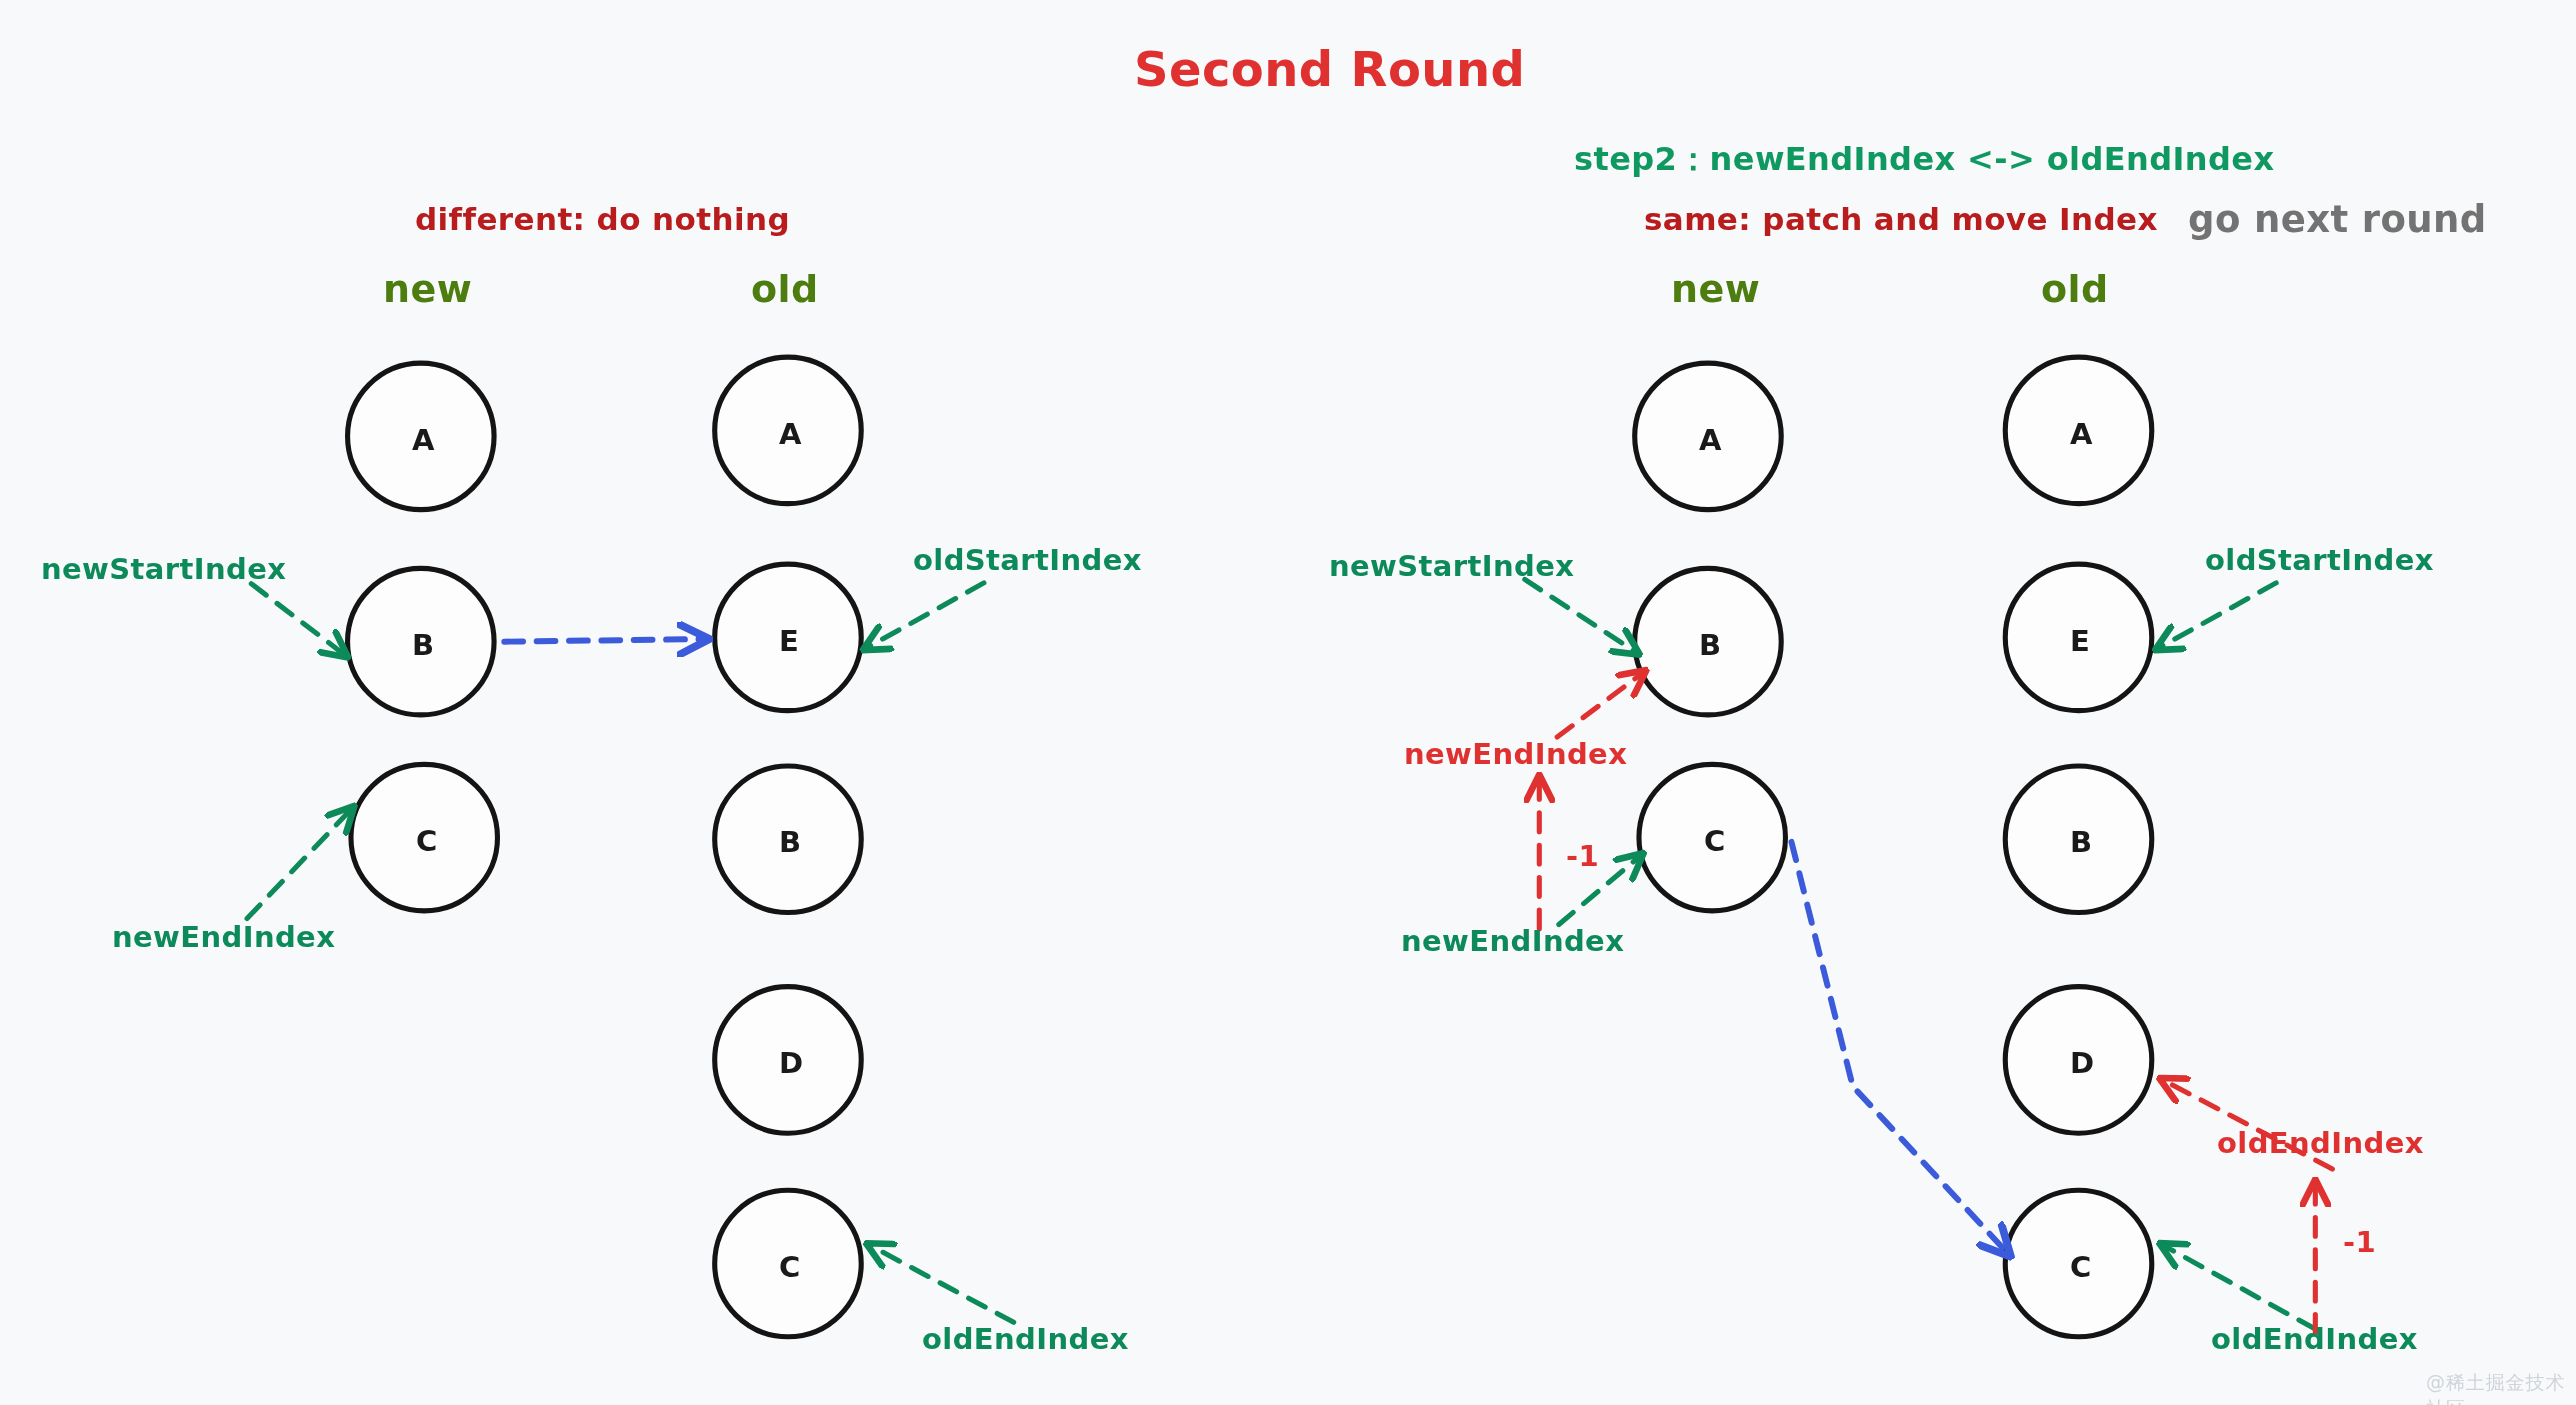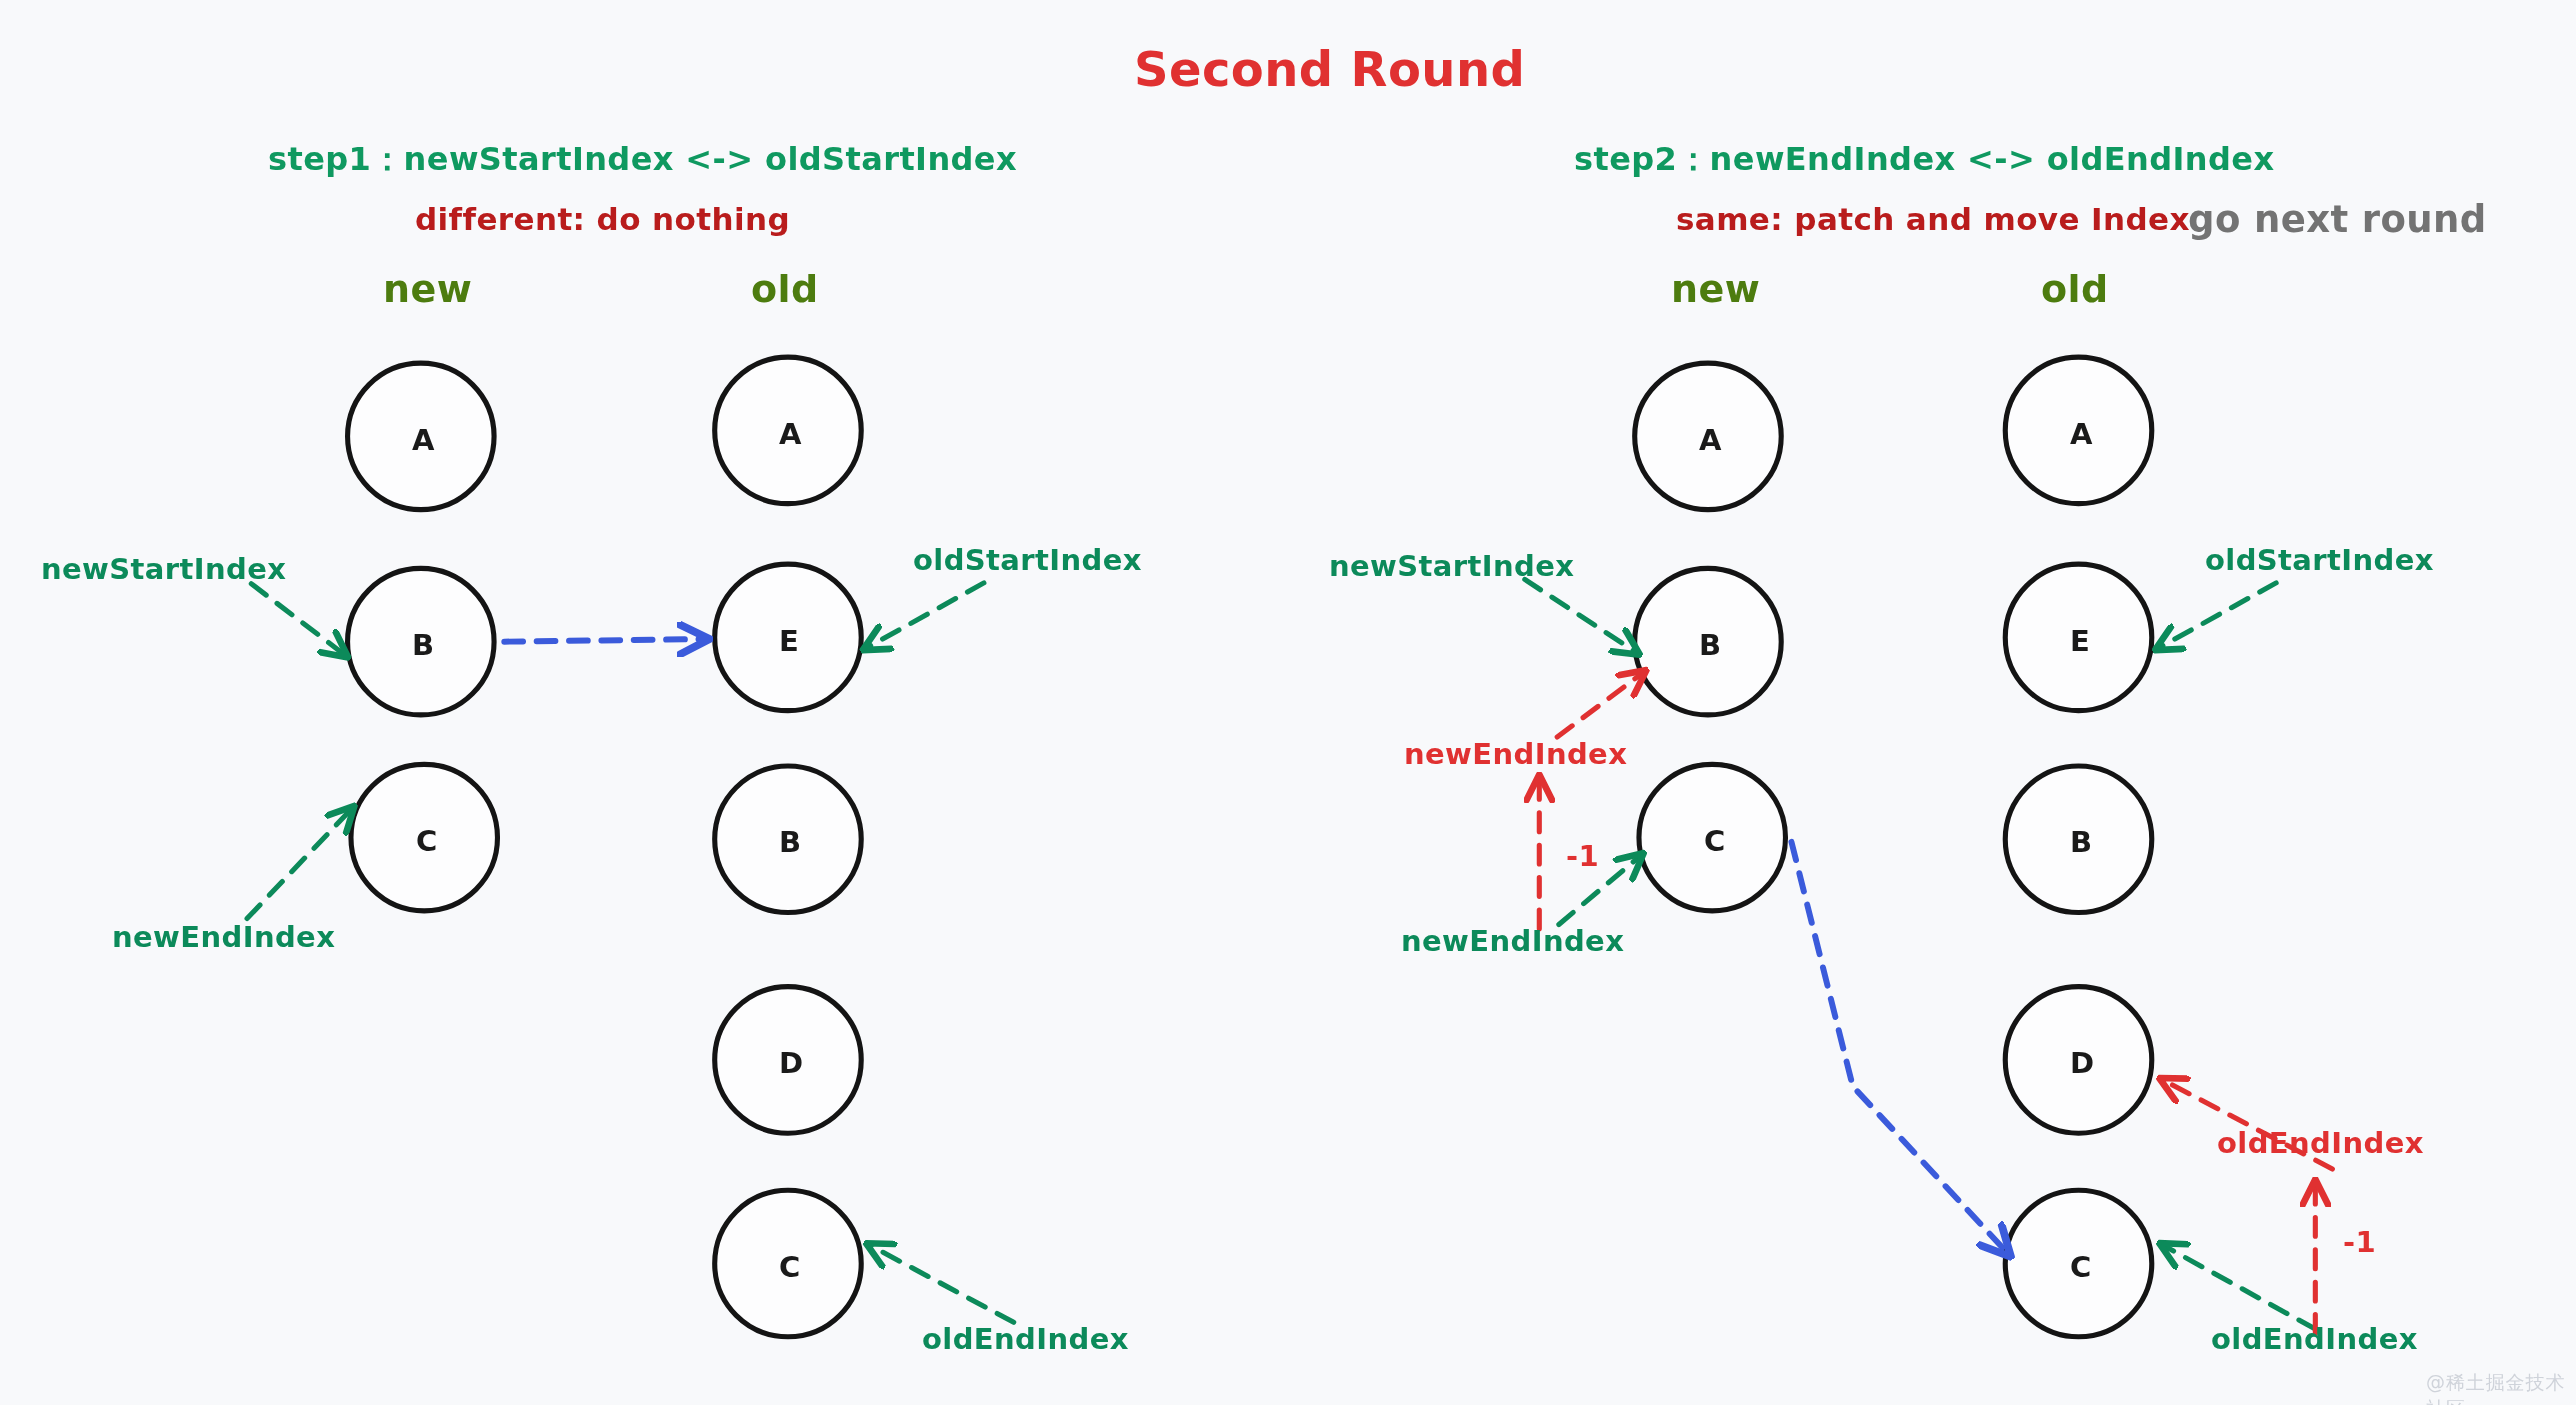--- a/index.html
+++ b/index.html
@@ -89,42 +89,41 @@
 
     <line class="dash-green" x1="2718" y1="1560" x2="2540" y2="1462" marker-end="url(#ahGreen)"></line>
 
     <line class="dash-red" x1="2738" y1="1372" x2="2540" y2="1268" marker-end="url(#ahRed)"></line>
 
     <line class="dash-red" x1="2718" y1="1565" x2="2718" y2="1390" marker-end="url(#ahRed)"></line>
   </svg>
 
   <div class="txt title" style="left:1134px;top:41px;">Second Round</div>
 
-  <div class="txt step" style="left:268px;top:138px;">step1：newStartIndex &lt;-&gt; oldStartIndex</div>
   <div class="txt note" style="left:415px;top:201px;">different: do nothing</div>
 
   <div class="txt colhdr" style="left:383px;top:267px;">new</div>
   <div class="txt colhdr" style="left:751px;top:267px;">old</div>
 
   <div class="txt lbl-green" style="left:41px;top:552px;">newStartIndex</div>
   <div class="txt lbl-green" style="left:913px;top:543px;">oldStartIndex</div>
   <div class="txt lbl-green" style="left:112px;top:920px;">newEndIndex</div>
   <div class="txt lbl-green" style="left:922px;top:1322px;">oldEndIndex</div>
 
   <div class="txt node-letter" style="left:412px;top:423px;">A</div>
   <div class="txt node-letter" style="left:412px;top:628px;">B</div>
   <div class="txt node-letter" style="left:416px;top:824px;">C</div>
   <div class="txt node-letter" style="left:779px;top:417px;">A</div>
   <div class="txt node-letter" style="left:779px;top:624px;">E</div>
   <div class="txt node-letter" style="left:779px;top:825px;">B</div>
   <div class="txt node-letter" style="left:779px;top:1046px;">D</div>
   <div class="txt node-letter" style="left:779px;top:1250px;">C</div>
 
   <div class="txt step" style="left:1574px;top:138px;">step2：newEndIndex &lt;-&gt; oldEndIndex</div>
-  <div class="txt note" style="left:1644px;top:201px;margin-left:32px;">same: patch and move Index</div>
+  <div class="txt note" style="left:1644px;top:201px;">same: patch and move Index</div>
   <div class="txt gonext" style="left:2188px;top:198px;">go next round</div>
 
   <div class="txt colhdr" style="left:1671px;top:267px;">new</div>
   <div class="txt colhdr" style="left:2041px;top:267px;">old</div>
 
   <div class="txt lbl-green" style="left:1329px;top:549px;">newStartIndex</div>
   <div class="txt lbl-red" style="left:1404px;top:737px;">newEndIndex</div>
   <div class="txt lbl-green" style="left:2205px;top:543px;">oldStartIndex</div>
   <div class="txt lbl-green" style="left:1401px;top:924px;">newEndIndex</div>
   <div class="txt minus" style="left:1566px;top:839px;">-1</div>

